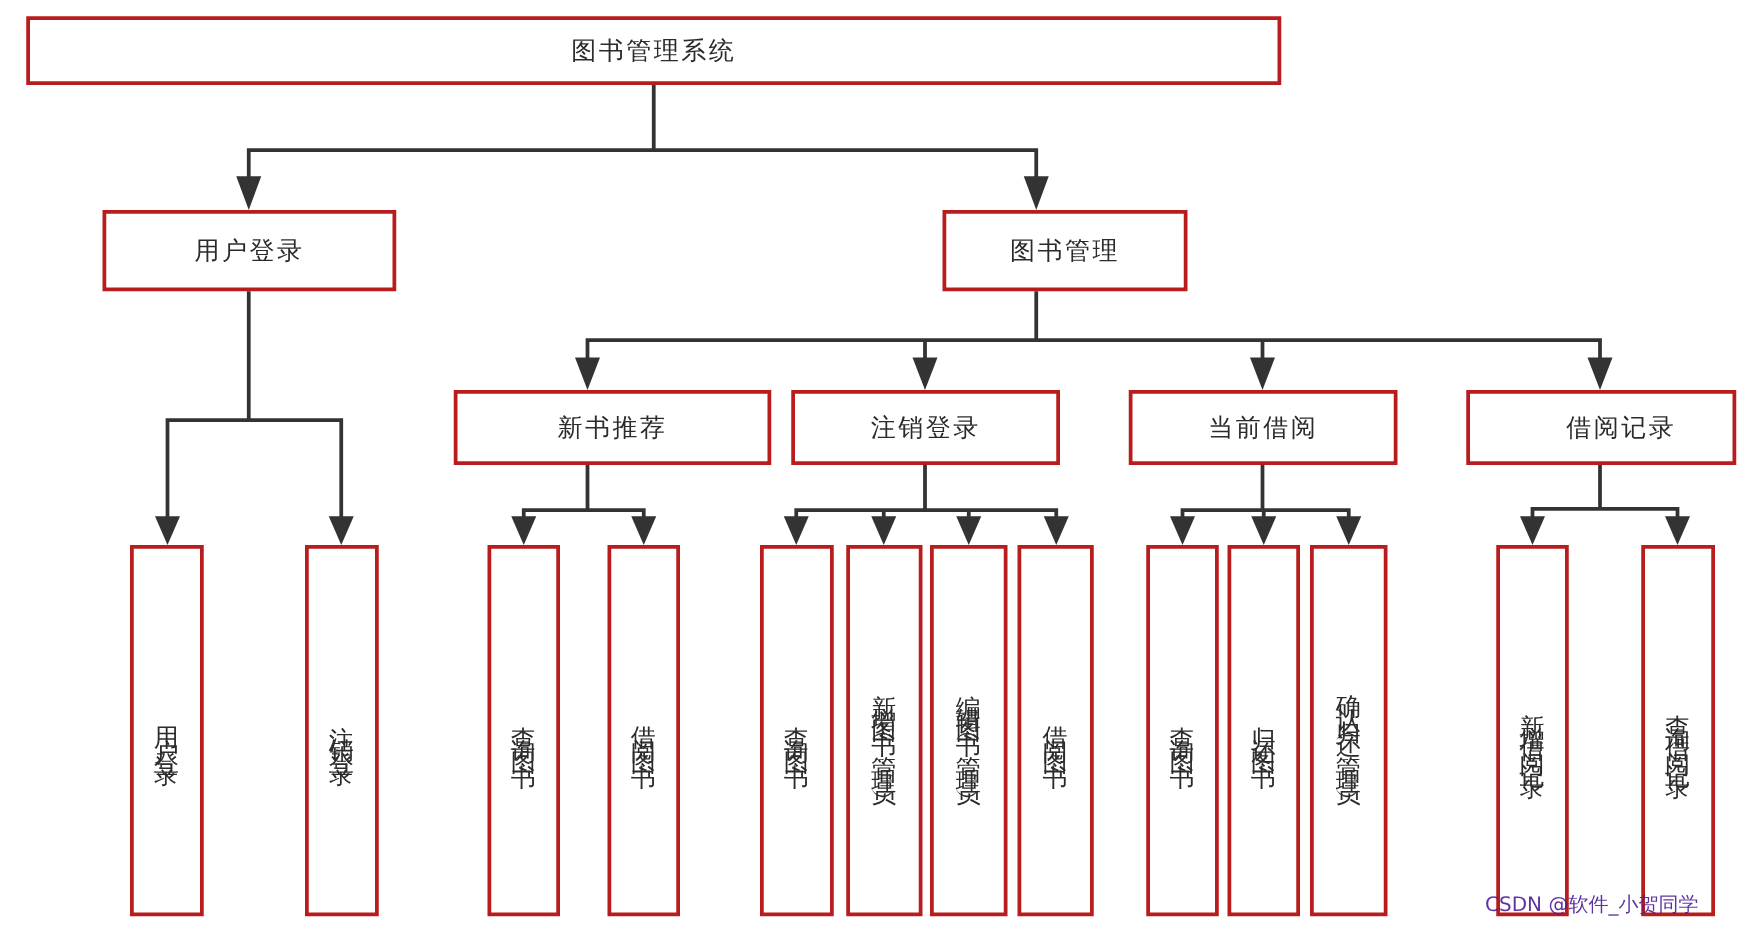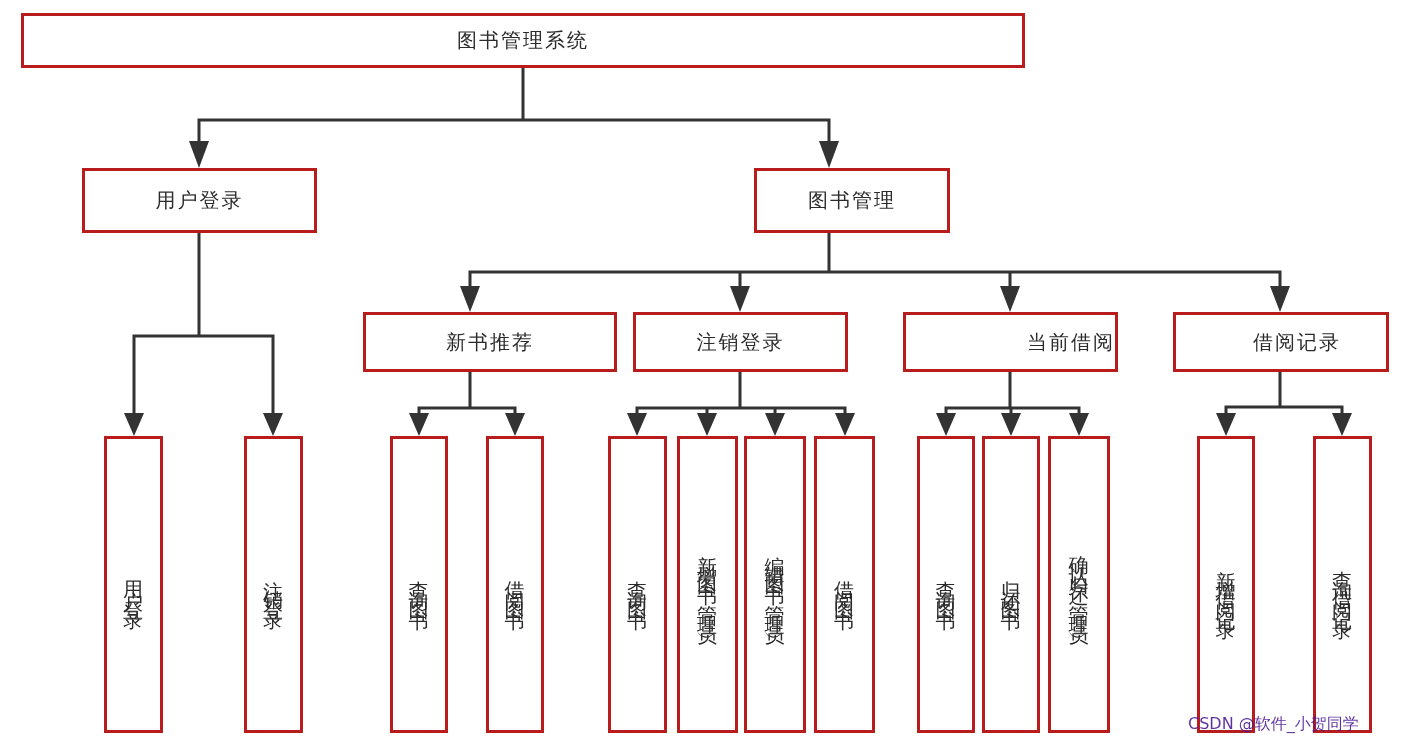--- a/index.html
+++ b/index.html
@@ -108,21 +108,21 @@
   <div class="node" style="left:712px; top:168px; width:196px; height:65px;margin-left:42px;">
     <span class="lbl">图书管理</span>
   </div>
 
   <div class="node" style="left:363px; top:312px; width:254px; height:60px;">
     <span class="lbl">新书推荐</span>
   </div>
   <div class="node" style="left:633px; top:312px; width:215px; height:60px;">
     <span class="lbl">注销登录</span>
   </div>
-  <div class="node" style="left:903px; top:312px; width:215px; height:60px;justify-content:flex-end;">
+  <div class="node" style="left:903px; top:312px; width:215px; height:60px;">
     <span class="lbl">当前借阅</span>
   </div>
   <div class="node" style="left:1173px; top:312px; width:216px; height:60px;padding-left:32px;">
     <span class="lbl">借阅记录</span>
   </div>
 
   <div class="node v" style="left:104px; top:436px; width:59px; height:297px;">
     <span class="lbl">用户登录</span>
   </div>
   <div class="node v" style="left:244px; top:436px; width:59px; height:297px;">

